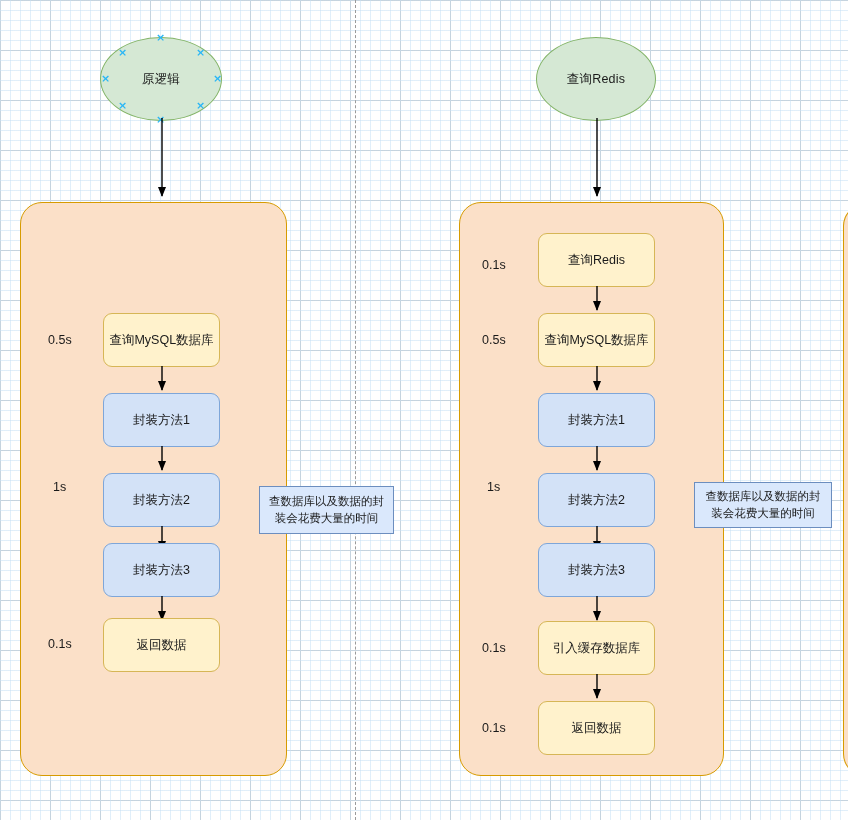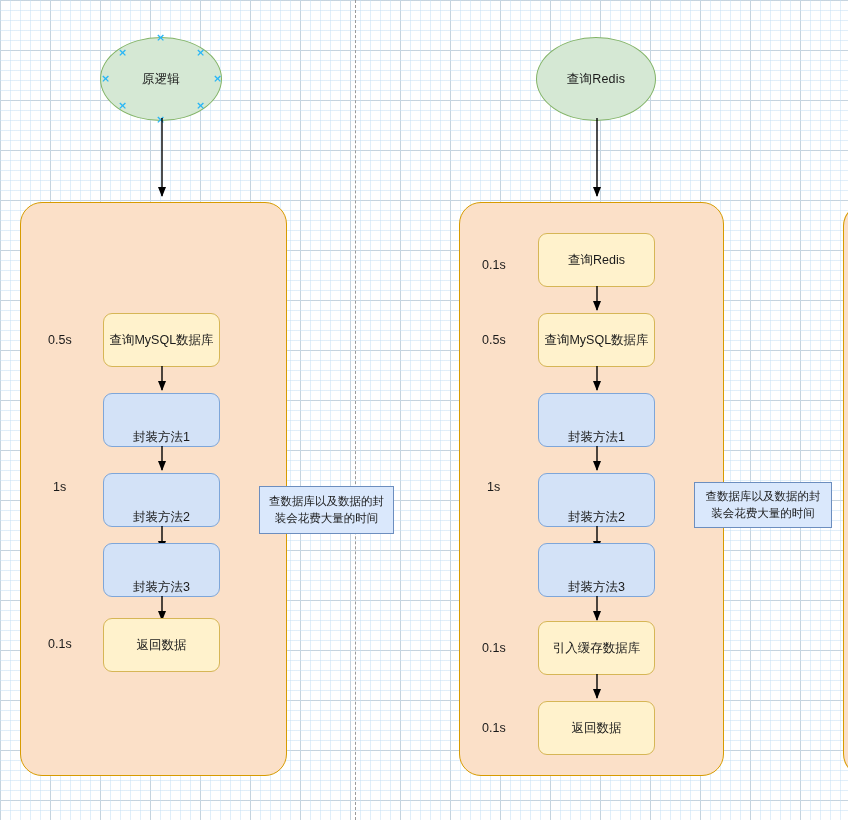--- a/index.html
+++ b/index.html
@@ -93,21 +93,20 @@
     color: #1a1a1a;
     white-space: nowrap;
   }
   .node.yellow {
     background: #fff2cc;
     border: 1.3px solid #d6b656;
   }
   .node.blue {
     background: #d3e2f7;
     border: 1.3px solid #7ea6d9;
-    align-items: flex-end;
   }
 
   
   .time-label {
     position: absolute;
     font-size: 12.5px;
     color: #1a1a1a;
     white-space: nowrap;
   }
 

